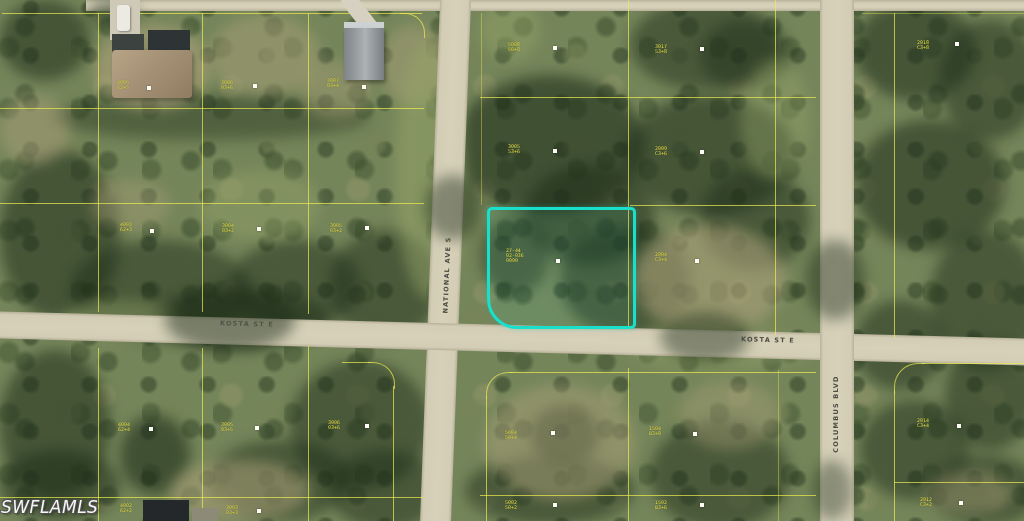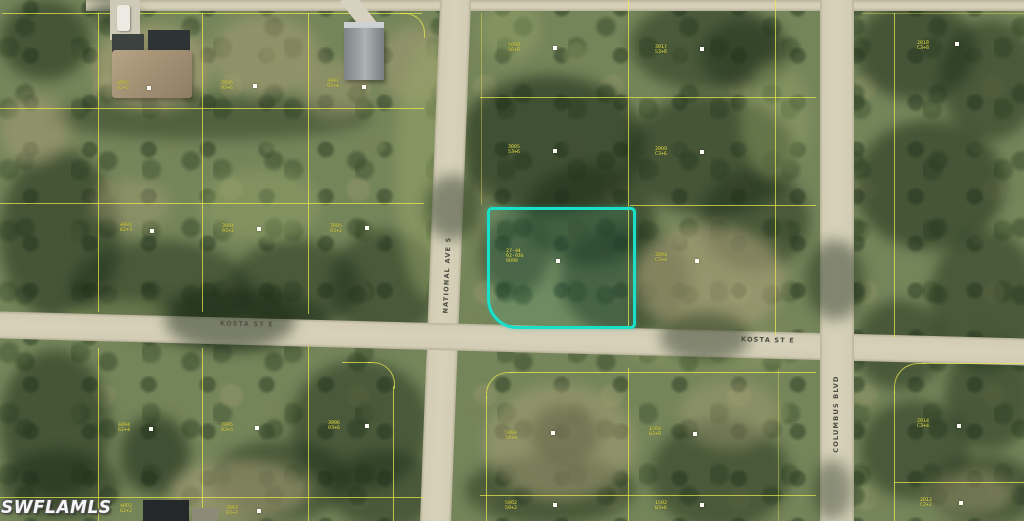--- a/index.html
+++ b/index.html
@@ -36,21 +36,21 @@
     box-shadow:0 0 4px rgba(0,200,180,.35);
   }
 
   .plabel{position:absolute;z-index:7;font-size:6px;line-height:6px;transform:scale(.82);transform-origin:top left;
     color:var(--lbl,#ede84f);text-shadow:0 0 1px rgba(0,0,0,.7);font-family:"DejaVu Sans Mono",monospace;white-space:nowrap;}
   .dot{position:absolute;z-index:7;width:4px;height:4px;background:#fdfdf6;box-shadow:0 0 2px rgba(0,0,0,.45);}
 
   .street{position:absolute;z-index:7;width:110px;text-align:center;font-size:6.5px;letter-spacing:1.2px;
     color:#4d4c43;font-weight:bold;font-family:"DejaVu Sans",sans-serif;white-space:nowrap;}
 
-  #wm{position:absolute;left:1px;top:497px;z-index:9;font-size:17px;font-weight:bold;font-style:italic;
+  #wm{position:absolute;left:1px;top:497px;z-index:9;font-size:17px;font-weight:normal;font-style:italic;
     letter-spacing:.5px;color:rgba(255,255,255,.95);
     text-shadow:-1px -1px 0 rgba(80,80,80,.9),1px -1px 0 rgba(80,80,80,.9),
                 -1px 1px 0 rgba(80,80,80,.9),1px 1px 0 rgba(80,80,80,.9),2px 2px 2px rgba(0,0,0,.4);}
 </style>
 </head>
 <body>
 
 <div id="map" style="--hl: #1adfcb; --lbl: #ede84f;">
 
   <div id="veg">

